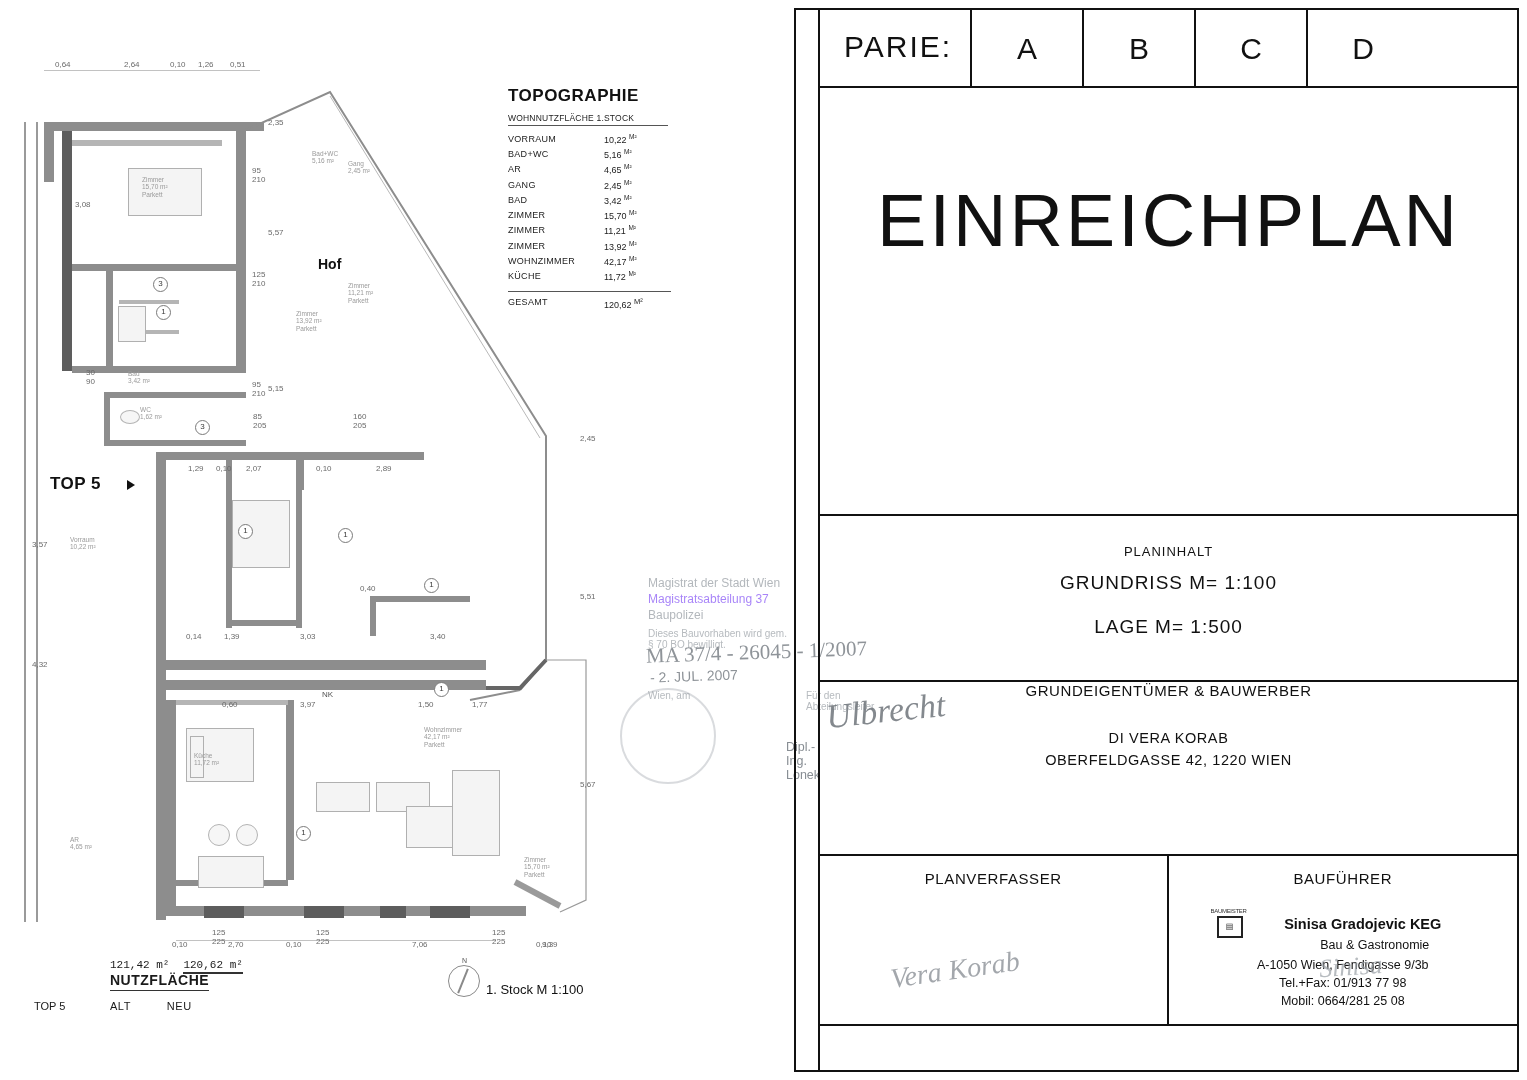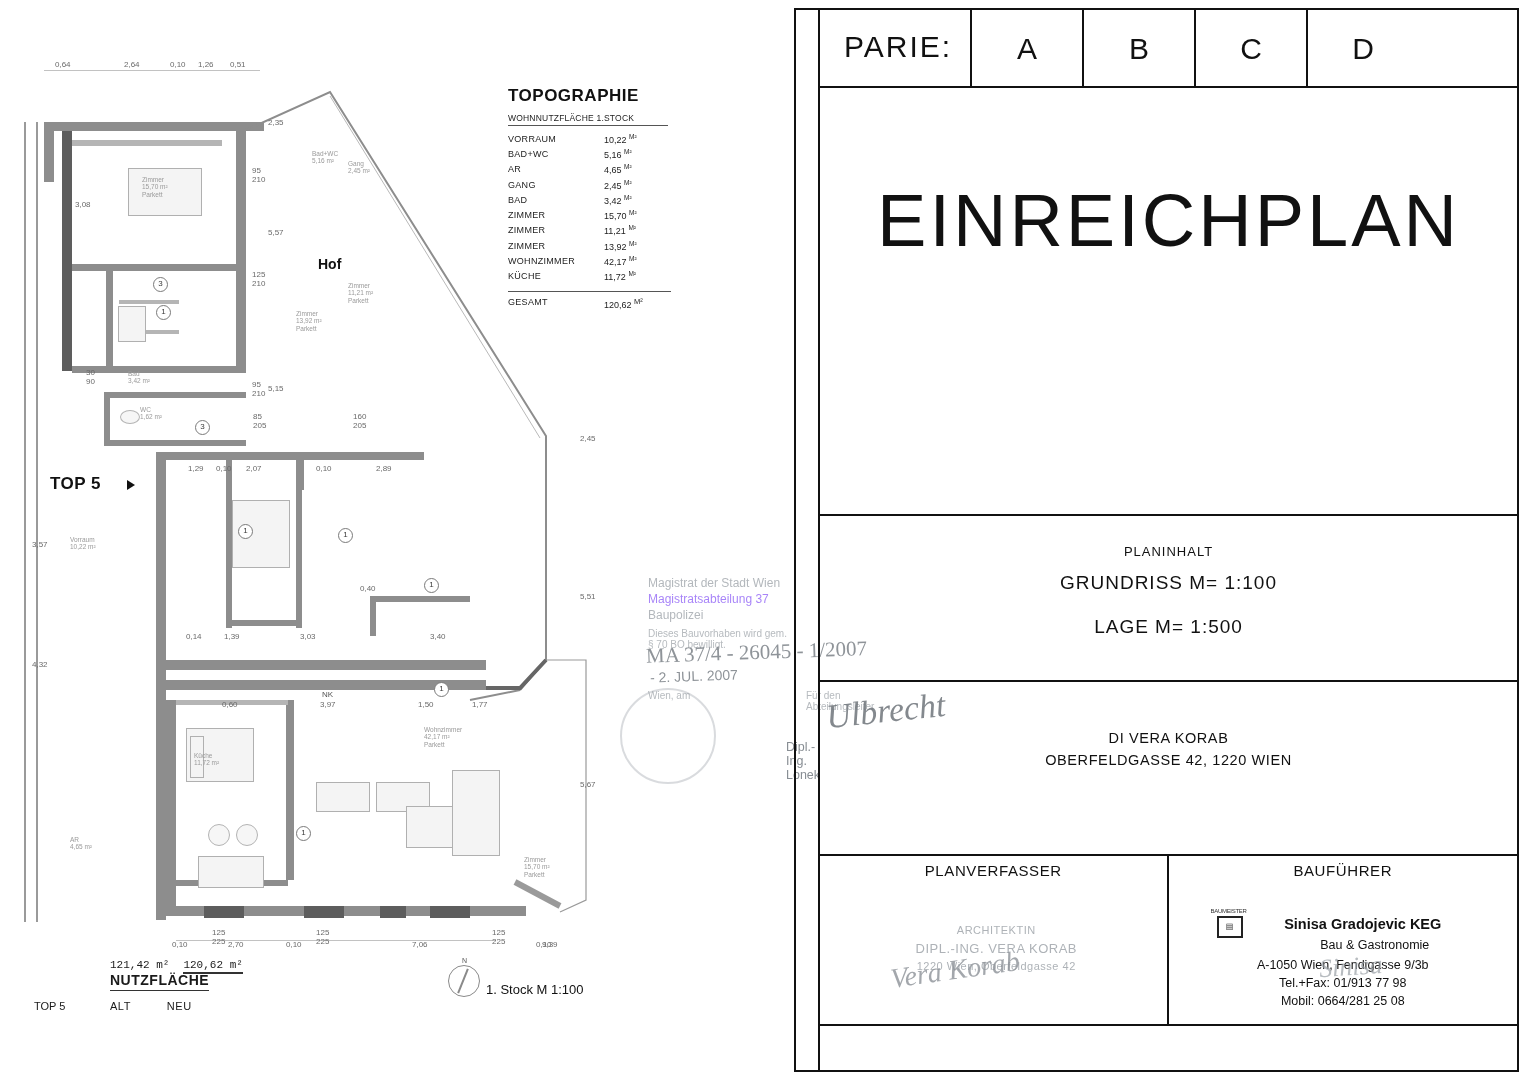--- a/index.html
+++ b/index.html
@@ -366,21 +366,21 @@
     border-right: 2px solid #111;
     text-align: center;
   }
   #bauführer-cell {
     position: absolute;
     left: 50%; top: 0; width: 50%; height: 170px;
     box-sizing: border-box;
     text-align: center;
   }
   .cell-head {
-    margin-top: 6px;
+    margin-top: 14px;
     font-size: 15px;
     letter-spacing: 0.6px;
     color: #111;
   }
   #pv-sign {
     position: absolute;
     left: 18px; top: 66px;
     right: 12px;
     text-align: center;
     color: #9aa0a6;
@@ -561,21 +561,21 @@
   <div class="dim" style="left:188px; top:464px;">1,29</div>
   <div class="dim" style="left:216px; top:464px;">0,10</div>
   <div class="dim" style="left:246px; top:464px;">2,07</div>
   <div class="dim" style="left:316px; top:464px;">0,10</div>
   <div class="dim" style="left:376px; top:464px;">2,89</div>
   <div class="dim" style="left:186px; top:632px;">0,14</div>
   <div class="dim" style="left:224px; top:632px;">1,39</div>
   <div class="dim" style="left:300px; top:632px;">3,03</div>
   <div class="dim" style="left:430px; top:632px;">3,40</div>
   <div class="dim" style="left:222px; top:700px;">0,60</div>
-  <div class="dim" style="left:320px; top:700px;">3,97</div>
+  <div class="dim" style="left:300px; top:700px;">3,97</div>
   <div class="dim" style="left:472px; top:700px;">1,77</div>
   <div class="dim" style="left:418px; top:700px;">1,50</div>
   <div class="dim" style="left:542px; top:940px;">9,39</div>
   <div class="dim" style="left:580px; top:780px;">5,67</div>
   <div class="dim" style="left:360px; top:584px;">0,40</div>
   <div class="dim" style="left:32px; top:660px;">4,32</div>
   <div class="dim" style="left:86px; top:368px; white-space:pre;">30
 90</div>
 
   <div class="dim" style="left:252px; top:166px; white-space:pre;">95
@@ -724,32 +724,28 @@
       <div id="einreichplan">EINREICHPLAN</div>
     </div>
 
     <div class="tb-row" id="planinhalt-row">
       <div id="planinhalt-label">PLANINHALT</div>
       <div id="grundriss">GRUNDRISS M= 1:100</div>
       <div id="lage">LAGE  M= 1:500</div>
     </div>
 
     <div class="tb-row" id="owner-row">
+      <div id="owner-head">GRUNDEIGENTÜMER &amp; BAUWERBER</div>
       <div id="owner-name">DI VERA KORAB</div>
       <div id="owner-addr">OBERFELDGASSE 42, 1220 WIEN</div>
     </div>
 
     <div class="tb-row" id="bottom-row">
       <div id="planverfasser-cell">
         <div class="cell-head">PLANVERFASSER</div>
-        <div id="pv-sign">
-          <div>ARCHITEKTIN</div>
-          <div class="nm">DIPL.-ING. VERA KORAB</div>
-          <div>1220 Wien, Oberfeldgasse 42</div>
-        </div>
         <div id="pv-scribble">Vera Korab</div>
       </div>
 
       <div id="bauführer-cell">
         <div class="cell-head">BAUFÜHRER</div>
         <div id="bf-logo-text">BAUMEISTER</div>
         <div id="bf-logo">▤</div>
         <div id="bf-name">Sinisa Gradojevic KEG</div>
         <div id="bf-sub">Bau &amp; Gastronomie</div>
         <div id="bf-addr">A-1050 Wien, Fendigasse 9/3b</div>

